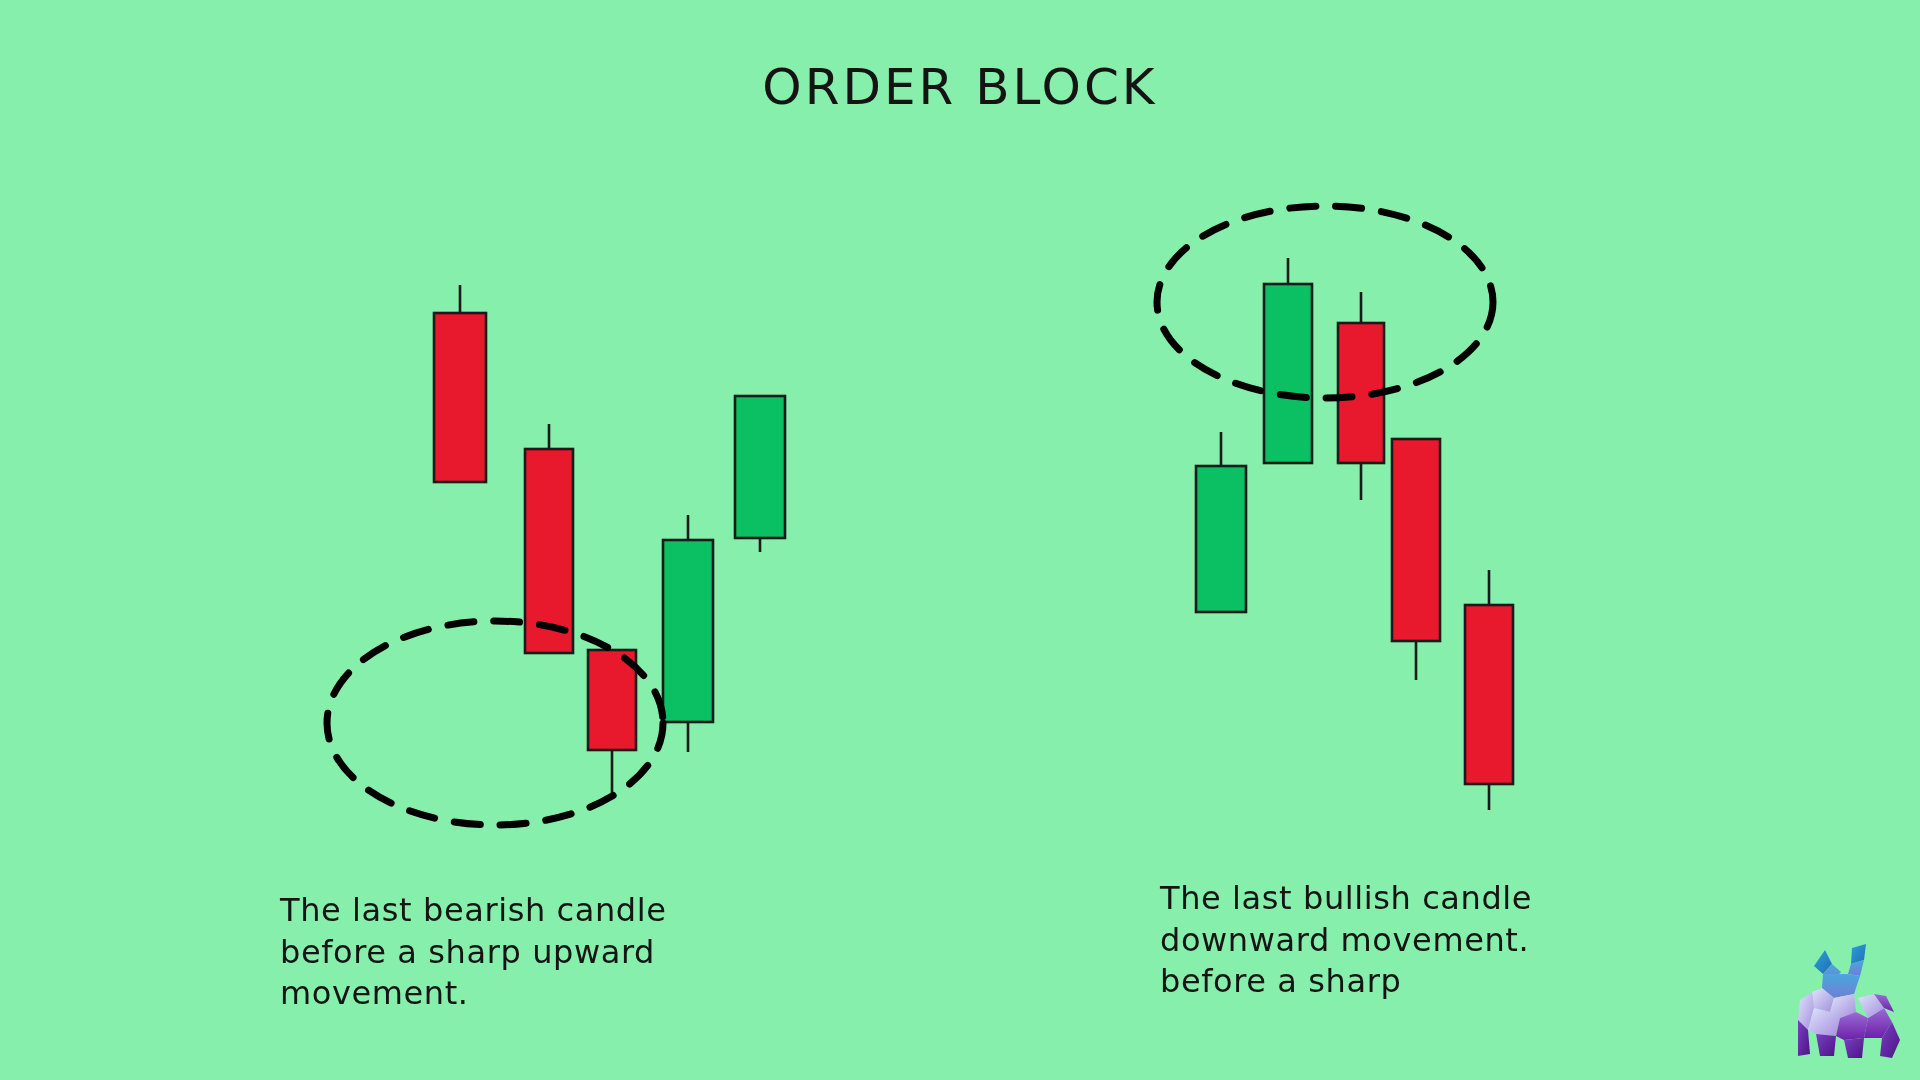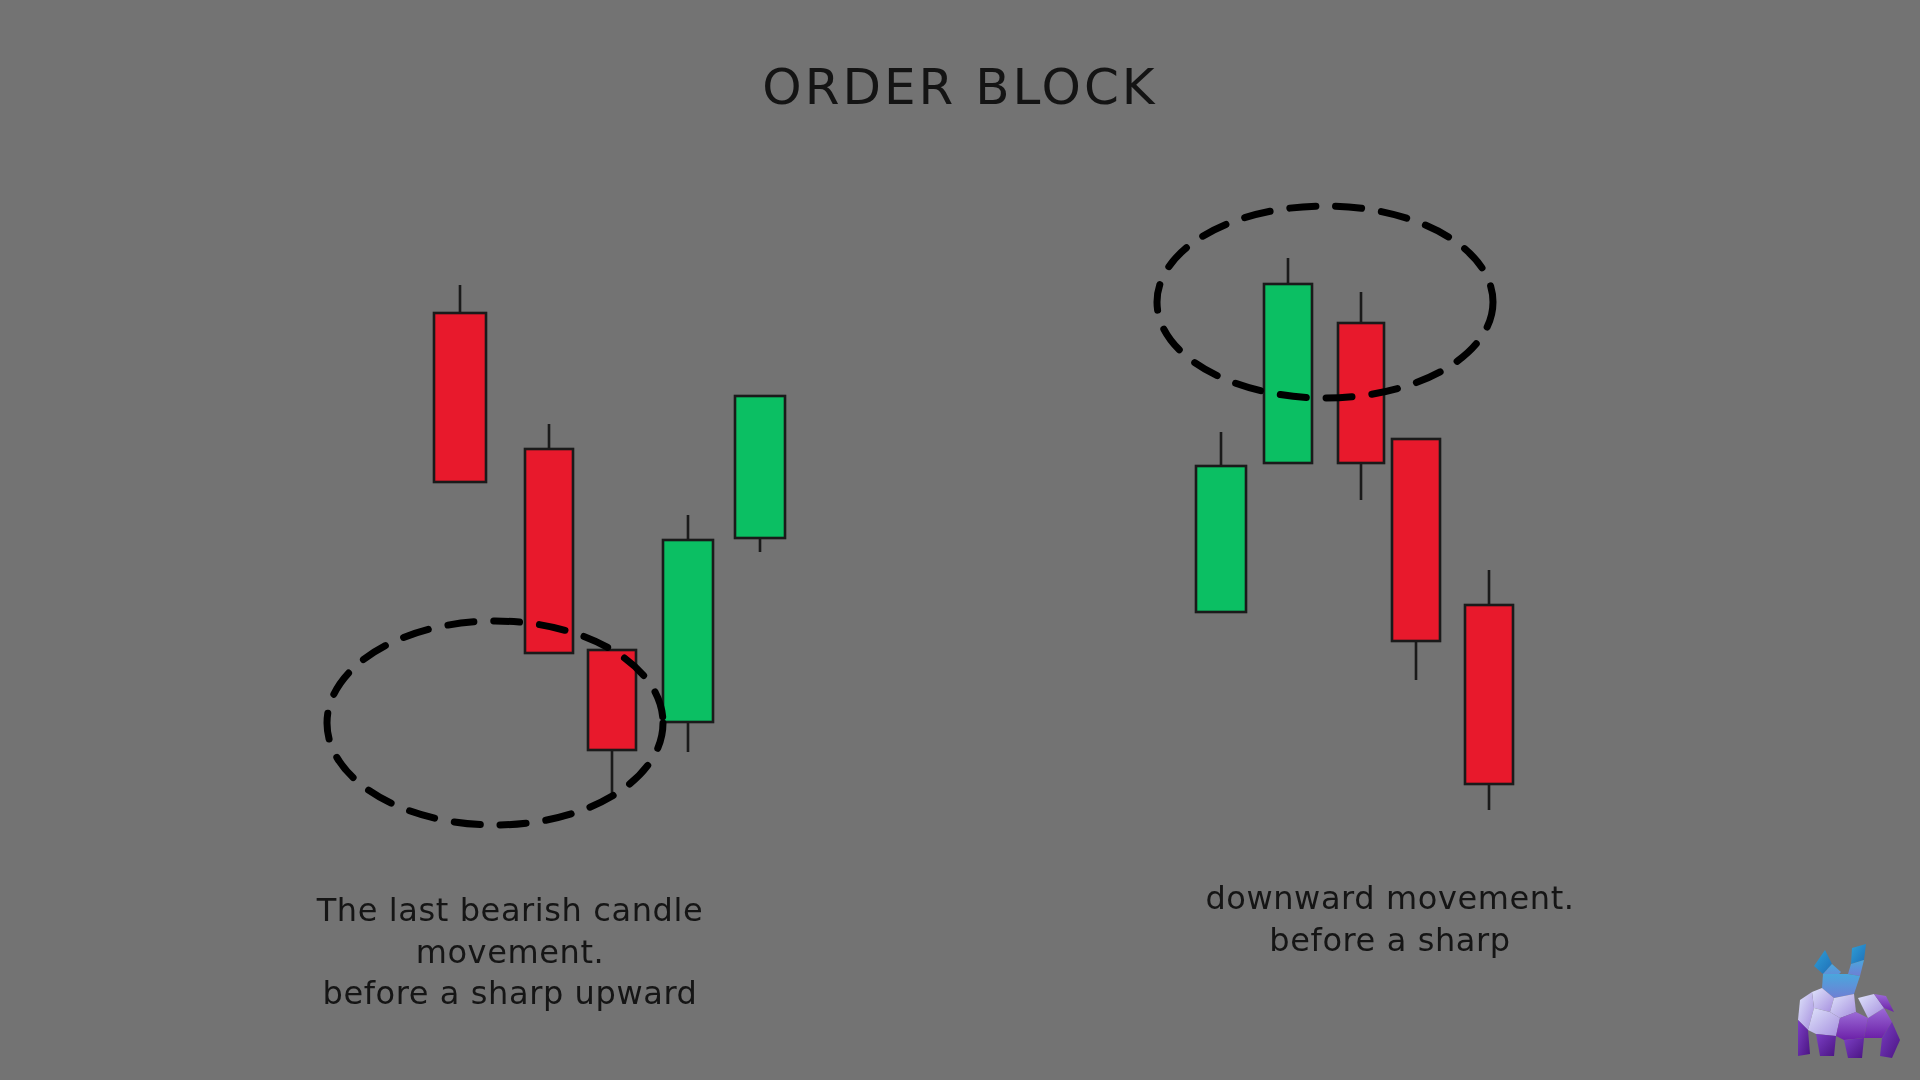--- a/index.html
+++ b/index.html
@@ -2,38 +2,38 @@
 <html><head>
 <meta charset="utf-8">
 <style>
   * { margin:0; padding:0; box-sizing:border-box; }
   html, body {
     width:1920px; height:1080px;
     background:#ffffff;
     font-family:"DejaVu Sans", sans-serif;
     overflow:hidden;
   }
-  #stage { position:relative; width:1920px; height:1080px; background:#737373; }
+  #stage { position:relative; width:1920px; height:1080px; background:#86efac; }
 
   #title {
     position:absolute;
     top:58px; left:0; width:1920px;
     text-align:center;
     font-family:"DejaVu Sans", sans-serif;
     font-size:50px;
     font-weight:400;
     letter-spacing:3px;
     color:#141414;
   }
 
   .chart-svg { position:absolute; top:0; left:0; width:1920px; height:1080px; pointer-events:none; }
 
   .caption {
     position:absolute;
-    text-align:center;
+    text-align:left;
     font-family:"DejaVu Sans", sans-serif;
     font-size:32px;
     line-height:1.30;
     color:#151515;
     letter-spacing:0.6px;
   }
   #caption-left  { left:280px; top:890px; width:460px; }
   #caption-right { left:1160px; top:878px; width:460px; }
 
   #logo { position:absolute; left:1792px; top:938px; width:120px; height:122px; }
@@ -76,25 +76,26 @@
         <line x1="1489" x2="1489" y1="570" y2="810" stroke="#1a1a1a" stroke-width="2.6"></line>
         <rect x="1465" y="605" width="48" height="179" fill="#E8192C" stroke="#1a1a1a" stroke-width="2.6"></rect>
       </g>
     <g id="right-annotation">
         <ellipse cx="1325" cy="302" rx="168" ry="96" fill="none" stroke="#000000" stroke-width="7" stroke-linecap="round" stroke-dasharray="26 20"></ellipse>
       </g>
   </svg>
 
   <div class="caption" id="caption-left">
     <div>The last bearish candle</div>
+    <div>before a sharp upward</div>
     <div>movement.</div>
-    <div>before a sharp upward</div>
   </div>
 
   <div class="caption" id="caption-right">
+    <div>The last bullish candle</div>
     <div>downward movement.</div>
     <div>before a sharp</div>
   </div>
 
   <svg id="logo" viewBox="0 0 120 122">
     <defs>
       <linearGradient id="bg1" x1="0" y1="0" x2="1" y2="1">
         <stop offset="0" stop-color="#2f9fd6"></stop>
           <stop offset="1" stop-color="#1f6fb8"></stop>
       </linearGradient>

